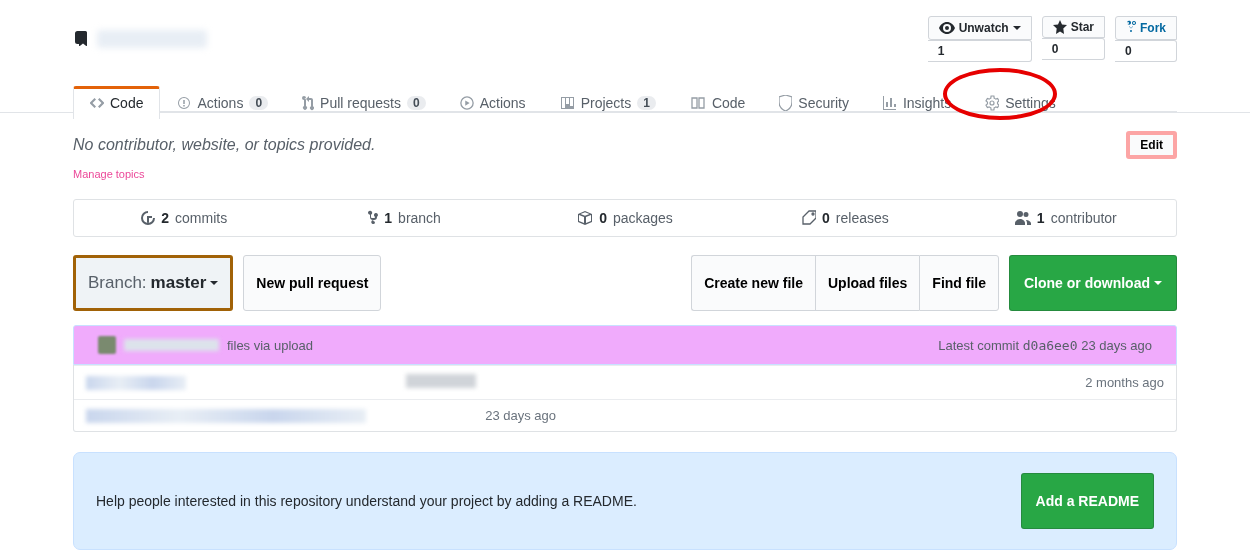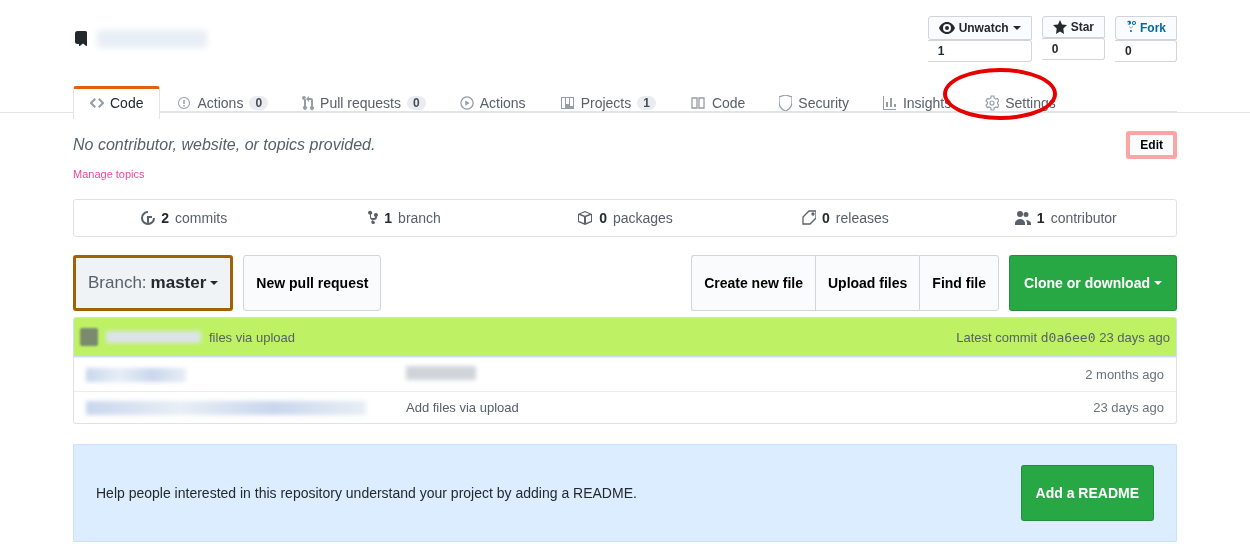--- a/index.html
+++ b/index.html
@@ -31,33 +31,33 @@
 .toolbar-left, .toolbar-right { display: flex; gap: 10px; }
 .select-menu { padding: 6px 12px; font-size: 17px; border: 3px solid #a16207; background: #eff3f6; border-radius: 3px; cursor: pointer; display: flex; align-items: center; gap: 4px; }
 .select-menu .label { color: #586069; }
 .select-menu .val { font-weight: 600; }
 .btn-white { padding: 6px 12px; font-size: 14px; font-weight: 600; border: 1px solid #d1d5da; background: #fafbfc; border-radius: 3px; cursor: pointer; }
 .btn-joined { display: flex; }
 .btn-joined .btn-white { border-radius: 0; border-right: none; }
 .btn-joined .btn-white:first-child { border-radius: 3px 0 0 3px; }
 .btn-joined .btn-white:last-child { border-radius: 0 3px 3px 0; border-right: 1px solid #d1d5da; }
 .btn-green { padding: 19px 14px; font-size: 14px; font-weight: 600; border: 1px solid rgba(27,31,35,.2); background: #28a745; color: #fff; border-radius: 3px; cursor: pointer; display: flex; align-items: center; gap: 4px; }
-.commit-bar { display: flex; justify-content: space-between; align-items: center; padding: 10px 6px; background: #bef264; border: 1px solid #c8e1ff; border-radius: 3px 3px 0 0; margin-top: 6px; font-size: 13px; }
+.commit-bar { display: flex; justify-content: space-between; align-items: center; padding: 10px 24px; background: #f0abfc; border: 1px solid #c8e1ff; border-radius: 3px 3px 0 0; margin-top: 14px; font-size: 13px; }
 .commit-left { display: flex; align-items: center; gap: 8px; color: #586069; }
 .avatar-blur { width: 18px; height: 18px; background: #7a8a6f; filter: blur(1px); border-radius: 2px; }
 .blur-txt { display: inline-block; width: 95px; height: 12px; background: #dce3eb; filter: blur(2px); }
 .commit-right { color: #586069; }
 .commit-right .sha { font-family: SFMono-Regular, monospace; color: #586069; }
 .file-table { border: 1px solid #dfe2e5; border-top: none; border-radius: 0 0 3px 3px; }
 .file-row { display: flex; align-items: center; padding: 8px 12px; border-top: 1px solid #eaecef; font-size: 13px; }
 .file-name { width: 320px; display: flex; align-items: center; gap: 8px; }
 .file-msg { flex: 1; color: #586069; text-align: left; }
 .file-time { color: #6a737d; text-align: right; width: 150px; }
 .blur-name { display: inline-block; height: 14px; background: linear-gradient(90deg, #c9d6ed, #e8eef5, #c9d6ed, #e8eef5); filter: blur(2px); }
-.readme-box { display: flex; justify-content: space-between; align-items: center; padding: 20px 22px; background: #dbedff; border: 1px solid #c8e1ff; border-radius: 1px; margin-top: 20px; }
+.readme-box { display: flex; justify-content: space-between; align-items: center; padding: 20px 22px; background: #dbedff; border: 1px solid #c8e1ff; border-radius: 7px; margin-top: 20px; }
 .readme-box .text { color: #24292e; }
 .circle-annotation { position: absolute; border: 4px solid #e60000; border-radius: 50%; width: 114px; height: 52px; pointer-events: none; }
 .caret { display: inline-block; width: 0; height: 0; border-left: 4px solid transparent; border-right: 4px solid transparent; border-top: 4px solid currentColor; vertical-align: middle; }
 .tabs-wrap { position: relative; border-bottom: 1px solid #e1e4e8; background: #fafbfc; }
 .tabs-inner { width: 1200px; margin: 0 auto; padding: 0 48px; }
 </style>
 </head>
 <body>
 
 <div class="tabs-wrap" style="background:#fff;">
@@ -253,21 +253,20 @@
     <div class="file-name">
           <span class="blur-name" style="width:100px;"></span>
         </div>
     <div class="file-msg"><span class="blur-name" style="width:70px;background:#d0d4d9;"></span></div>
     <div class="file-time">2 months ago</div>
   </div>
   <div class="file-row">
     <div class="file-name">
           <span class="blur-name" style="width:280px;"></span>
         </div>
-    <div class="file-msg">Add files via upload</div>
     <div class="file-time">23 days ago</div>
   </div>
 </div>
 
 <div class="readme-box">
   <span class="text">Help people interested in this repository understand your project by adding a README.</span>
   <button class="btn-green">Add a README</button>
 </div>
 
 </div>

